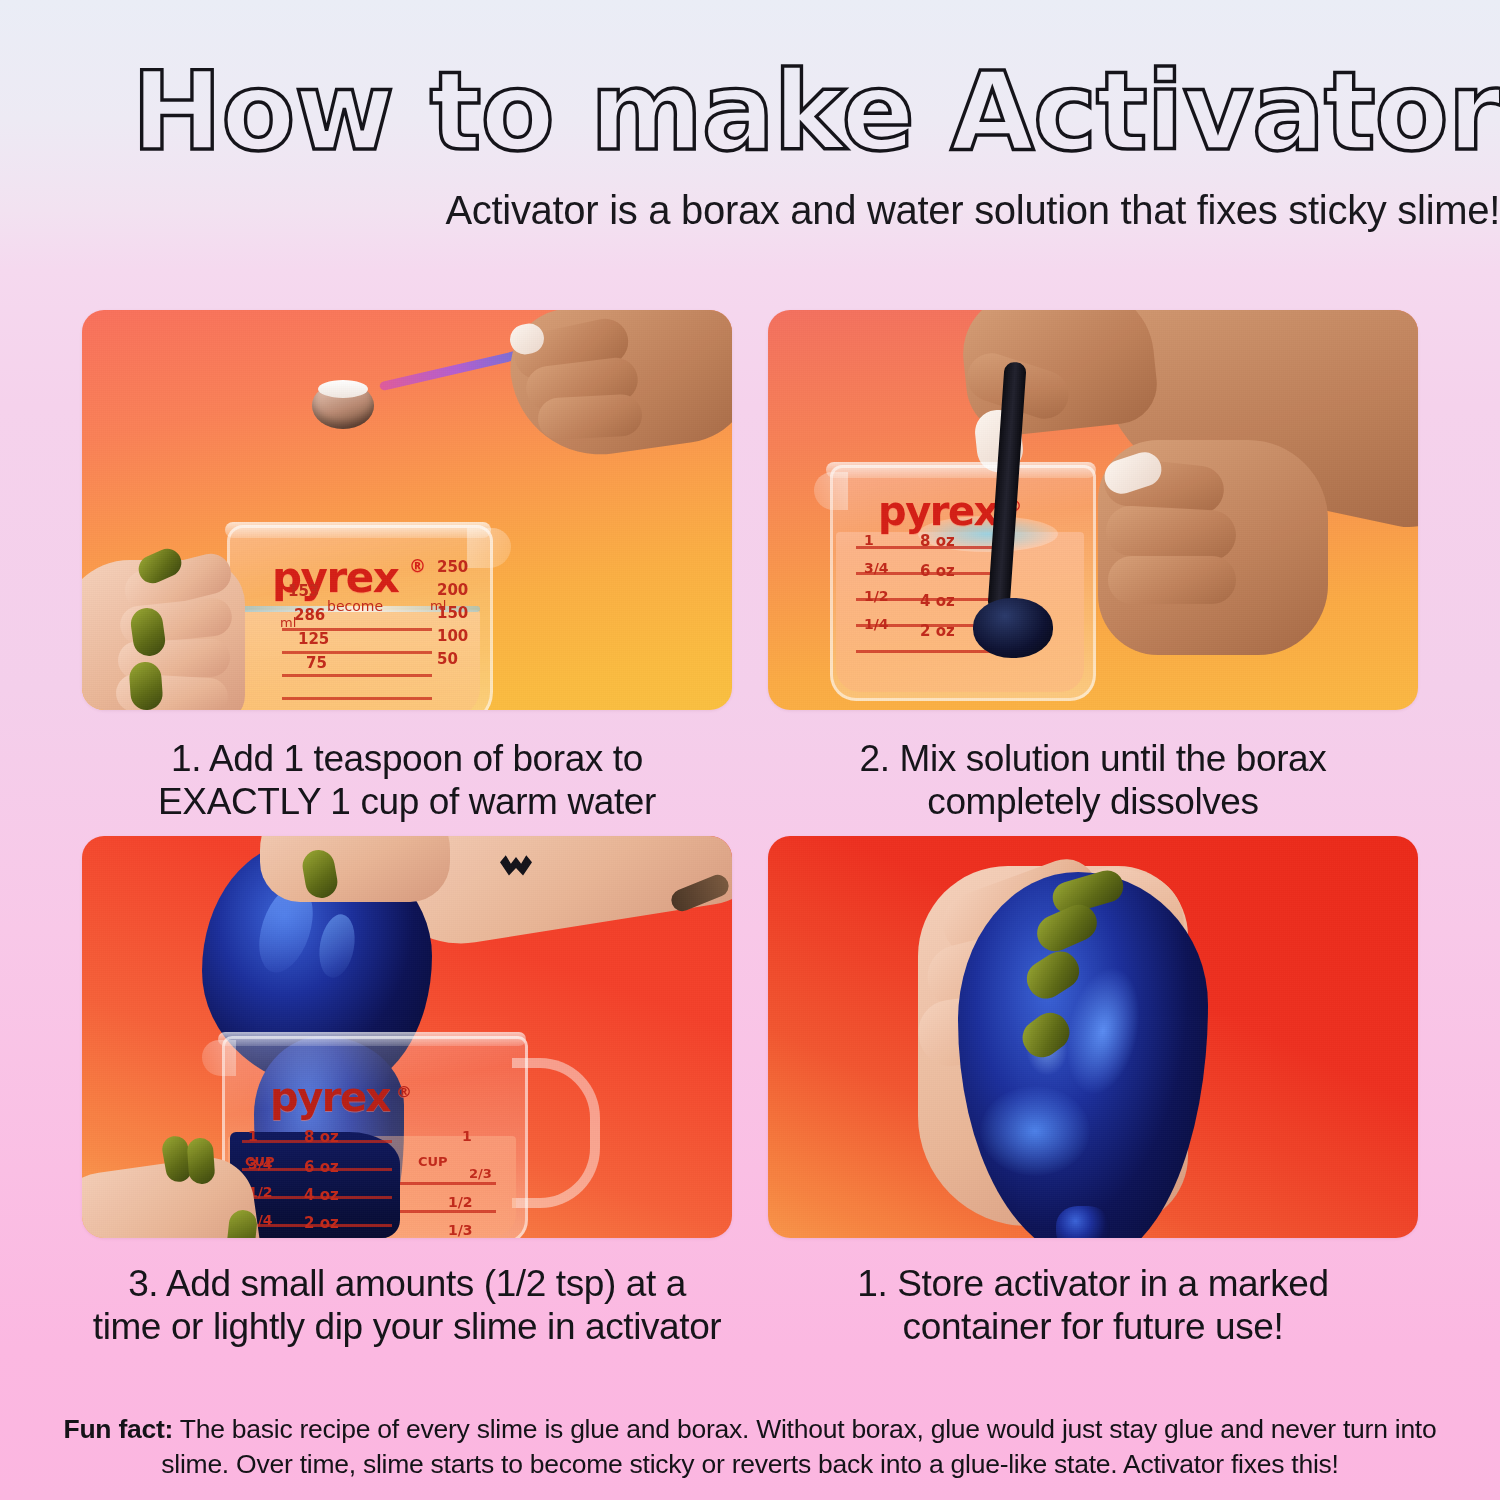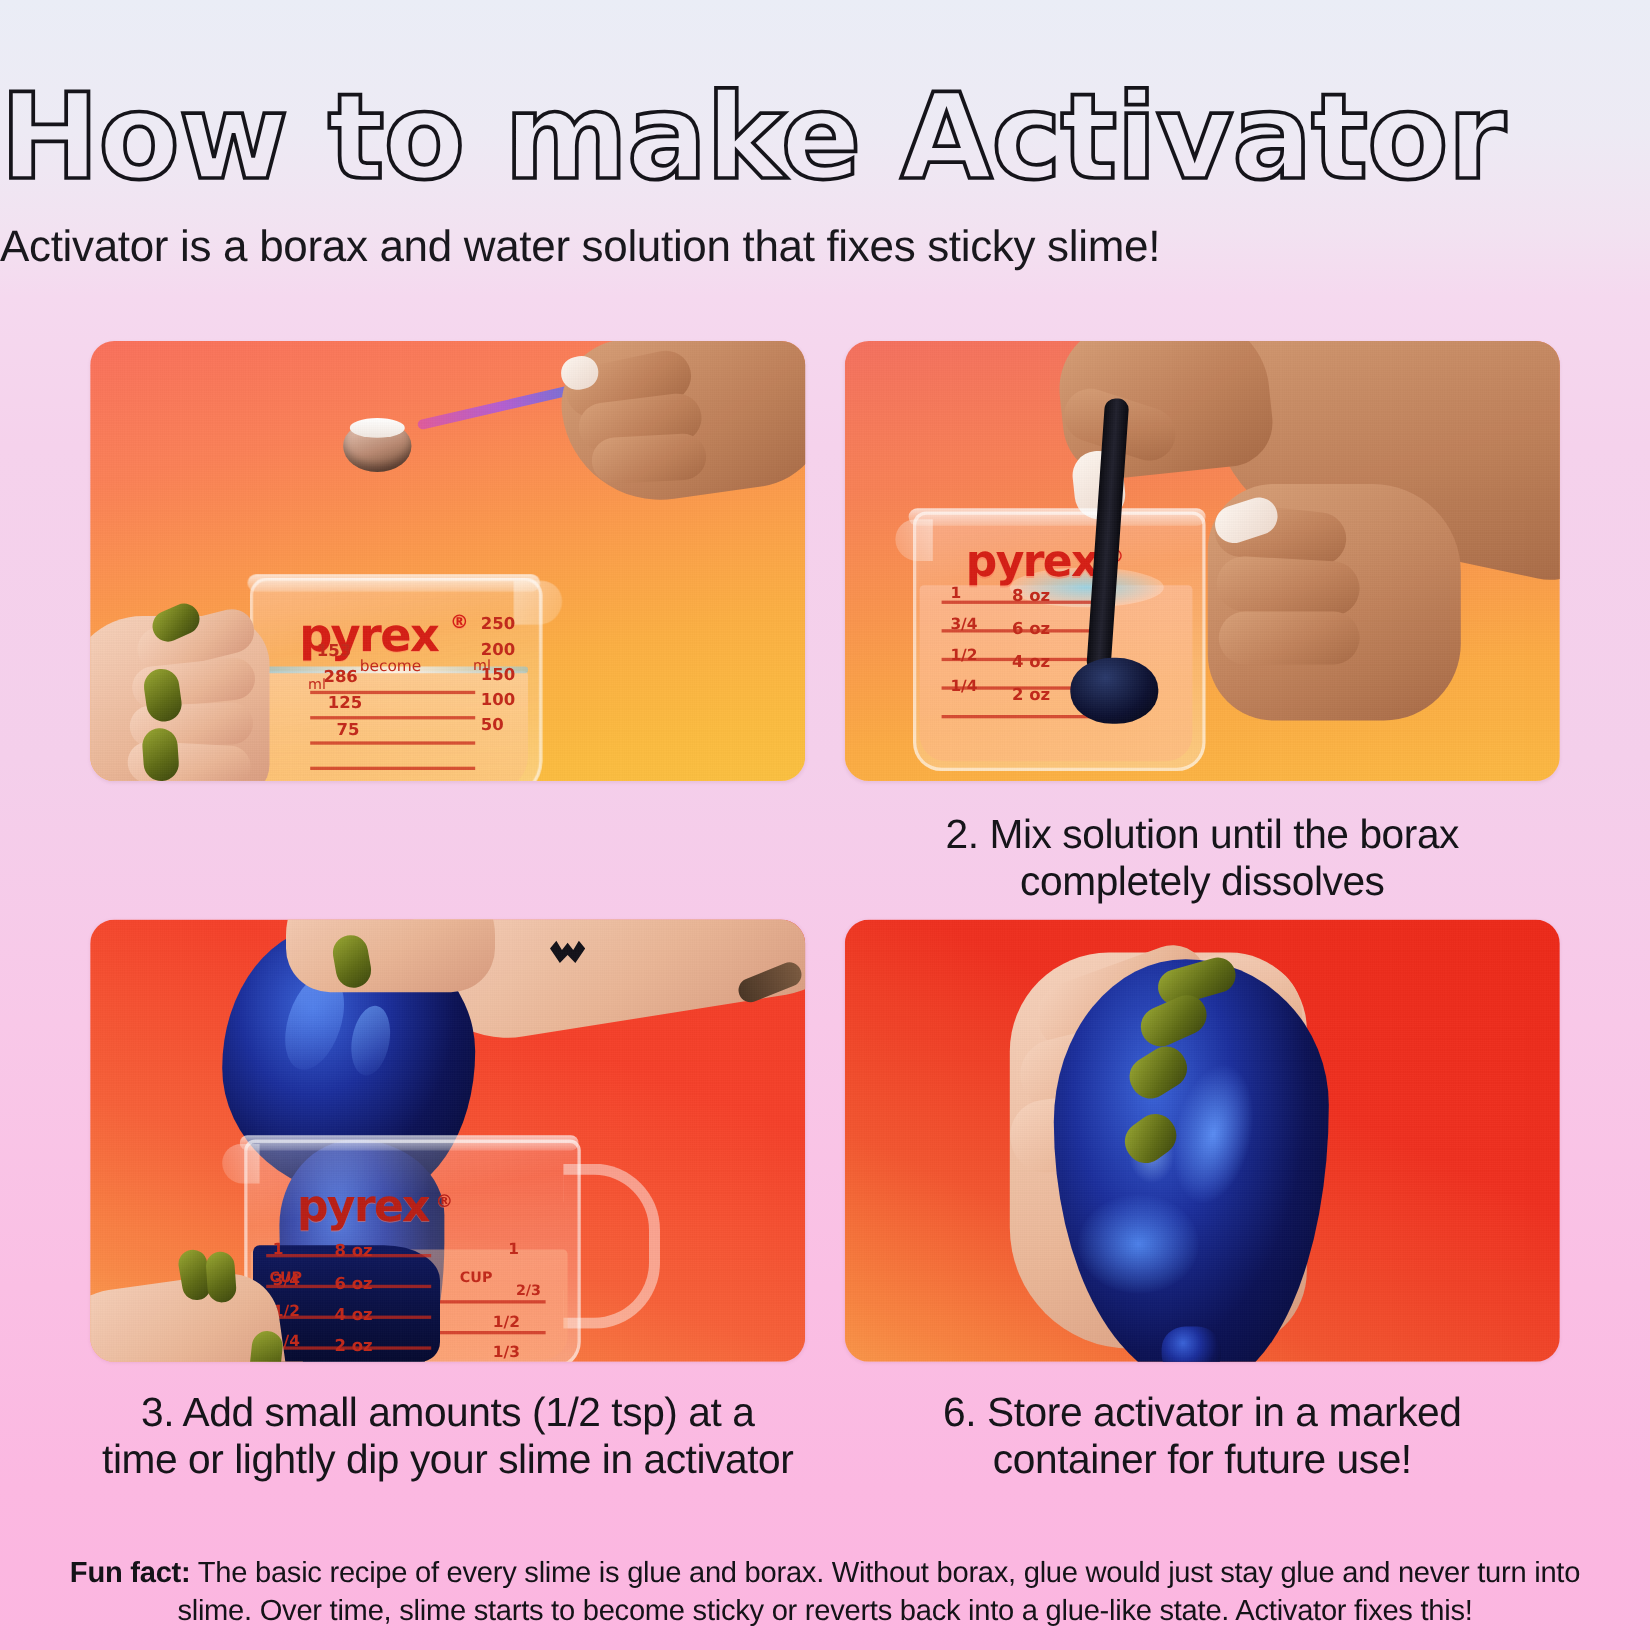--- a/index.html
+++ b/index.html
@@ -30,23 +30,23 @@
         #fabfe4 78%,
         #fbb8e1 90%,
         #fbb6e0 100%);
     overflow: hidden;
   }
 
   
   #header {
     position: absolute;
     left: 0;
-    top: 16px;
+    top: 2px;
     width: 1500px;
-    text-align: left;
+    text-align: right;
   }
   #page-title {
     margin: 0;
     padding-top: 56px;
     font-family: "DejaVu Sans", sans-serif;
     font-size: 108px;
     font-weight: 700;
     line-height: 1.0;
     letter-spacing: -1px;
     color: transparent;
@@ -294,20 +294,24 @@
         <div class="art skin-light" style="left:42px;top:252px;width:108px;height:40px;border-radius:22px;transform:rotate(-14deg);"></div>
         <div class="art skin-light" style="left:38px;top:292px;width:112px;height:38px;border-radius:22px;transform:rotate(-6deg);"></div>
         <div class="art skin-light" style="left:36px;top:330px;width:112px;height:38px;border-radius:22px;transform:rotate(-2deg);"></div>
         <div class="art skin-light" style="left:34px;top:366px;width:112px;height:38px;border-radius:22px;transform:rotate(3deg);"></div>
         <div class="art nail-green" style="left:56px;top:242px;width:44px;height:28px;border-radius:20px;transform:rotate(-24deg);"></div>
         <div class="art nail-green" style="left:50px;top:298px;width:32px;height:48px;border-radius:18px;transform:rotate(-8deg);"></div>
         <div class="art nail-green" style="left:48px;top:352px;width:32px;height:48px;border-radius:18px;transform:rotate(-4deg);"></div>
 
         <div class="grain"></div>
       </div>
+      <p class="step-caption">
+        <span>1. Add 1 teaspoon of borax to</span><br>
+        <span>EXACTLY 1 cup of warm water</span>
+      </p>
     </div>
 
     <div class="step step-row1">
       <div class="step-photo">
         <div class="bg-warm-2"></div>
 
         <div class="art skin-med" style="left:330px;top:-40px;width:380px;height:230px;border-radius:120px 40px 60px 140px;transform:rotate(12deg);"></div>
         <div class="art skin-med" style="left:330px;top:130px;width:230px;height:215px;border-radius:60px 80px 70px 60px;"></div>
         <div class="art skin-med" style="left:336px;top:152px;width:120px;height:48px;border-radius:26px;transform:rotate(6deg);"></div>
         <div class="art skin-med" style="left:338px;top:198px;width:130px;height:50px;border-radius:26px;transform:rotate(3deg);"></div>
@@ -457,21 +461,21 @@
         <div class="art slime" style="left:288px;top:370px;width:54px;height:50px;border-radius:40% 40% 50% 50%;"></div>
 
         <div class="art nail-green" style="left:284px;top:40px;width:72px;height:32px;border-radius:18px;transform:rotate(-16deg);"></div>
         <div class="art nail-green" style="left:268px;top:74px;width:62px;height:36px;border-radius:18px;transform:rotate(-24deg);"></div>
         <div class="art nail-green" style="left:258px;top:120px;width:54px;height:38px;border-radius:18px;transform:rotate(-32deg);"></div>
         <div class="art nail-green" style="left:254px;top:180px;width:48px;height:38px;border-radius:18px;transform:rotate(-36deg);"></div>
 
         <div class="grain"></div>
       </div>
       <p class="step-caption">
-        <span>6. Store activator in a marked</span><br>
+        <span>1. Store activator in a marked</span><br>
         <span>container for future use!</span>
       </p>
     </div>
 
   </div>
 
   <div id="footer">
     <p id="fun-fact"><span id="fun-fact-label">Fun fact:</span><span> The basic recipe of every slime is glue and borax. Without borax, glue would just stay glue and never turn into slime. Over time, slime starts to become sticky or reverts back into a glue-like state. Activator fixes this!</span></p>
   </div>
 

